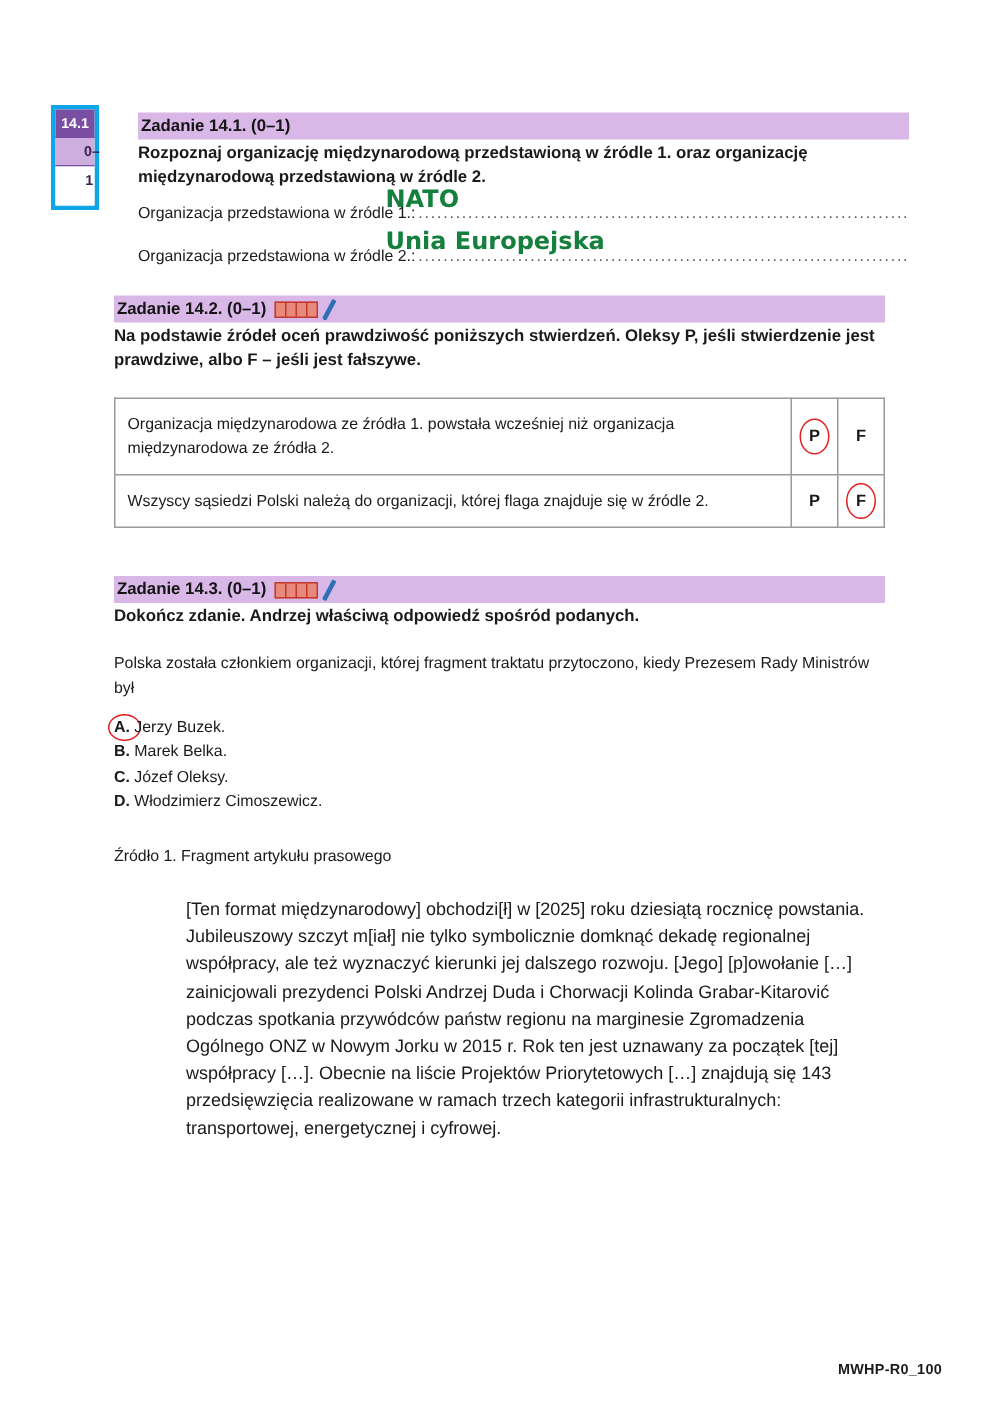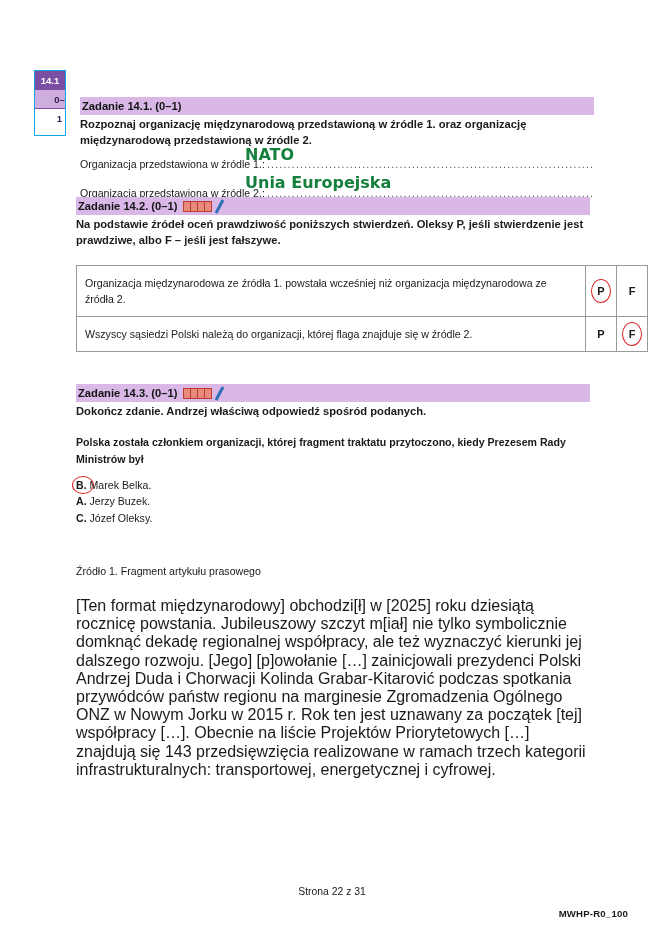--- a/index.html
+++ b/index.html
@@ -21,21 +21,21 @@
     width: 664px;
     height: 939px;
   }
 
   
   .score-box {
     position: absolute;
     left: 34px;
     top: 70px;
     width: 32px;
-    border: 1px solid #0ea5e9;
+    border: 3px solid #0ea5e9;
     box-sizing: border-box;
   }
   .score-cell {
     height: 19px;
     line-height: 19px;
     text-align: center;
     font-size: 9.5px;
     font-weight: bold;
     box-sizing: border-box;
   }
@@ -116,21 +116,20 @@
 
   .instruction {
     font-size: 11.2px;
     font-weight: bold;
     line-height: 15.5px;
     margin-top: 2px;
   }
   .body-text {
     font-size: 10.6px;
     line-height: 17.5px;
-    font-weight: bold;
   }
 
   
   .answer-line {
     display: flex;
     align-items: flex-end;
     font-size: 10.6px;
     position: relative;
   }
   .answer-line .lead { white-space: nowrap; }
@@ -149,21 +148,21 @@
     font-weight: bold;
     font-size: 16px;
     font-family: "DejaVu Sans", sans-serif;
     white-space: nowrap;
     text-align: center;
   }
 
   
   .pf-table {
     border-collapse: collapse;
-    width: 572px;
+    width: 514px;
     font-size: 10.6px;
   }
   .pf-table td {
     border: 1px solid #9a9a9a;
     padding: 9px 8px;
     line-height: 16px;
     vertical-align: middle;
   }
   .pf-table td.opt {
     width: 26px;
@@ -207,23 +206,24 @@
     border: 1.6px solid #e02020;
     border-radius: 50%;
     box-sizing: border-box;
   }
 
   .source-label {
     font-size: 10.6px;
     line-height: 17px;
   }
   .source-text {
-    font-size: 16px;
+    font-size: 12px;
     line-height: 18.2px;
     text-align: left;
+    margin-left: 48px;
   }
   .attribution {
     font-size: 9.4px;
     font-style: italic;
     text-align: right;
     line-height: 14px;
     padding-right: 2px;
   }
   .attribution .plain { font-style: normal; }
 
@@ -252,21 +252,21 @@
 <div class="page">
 
   <div class="score-box">
     <div class="score-cell head">14.1</div>
     <div class="score-cell range">0–1</div>
     <div class="score-cell blank"></div>
   </div>
 
   <div class="content">
 
-    <div style="position:absolute; left:4px; top:75px; width:514px;margin-top:22px;">
+    <div style="position:absolute; left:16px; top:75px; width:514px;">
       <div class="task-bar">
         <span class="label">Zadanie 14.1. (0–1)</span>
       </div>
       <div class="instruction">Rozpoznaj organizację międzynarodową przedstawioną w źródle 1. oraz organizację międzynarodową przedstawioną w źródle 2.</div>
 
       <div style="position:relative; margin-top:10px;">
         <div class="handwriting" style="left:165px; top:-13px;">NATO</div>
         <div class="answer-line">
           <span class="lead">Organizacja przedstawiona w źródle 1.:</span>
           <span class="dots">...................................................................................................</span>
@@ -336,37 +336,40 @@
           <span class="pen"></span>
         </span>
       </div>
       <div class="instruction">Dokończ zdanie. Andrzej właściwą odpowiedź spośród podanych.</div>
 
       <div class="body-text" style="margin-top:14px;">Polska została członkiem organizacji, której fragment traktatu przytoczono, kiedy Prezesem Rady Ministrów był</div>
 
       <div style="margin-top:8px; position:relative;">
         <div class="circle-a"></div>
         <div class="choice">
+          <b>A.</b>
+          <span>Jerzy Buzek.</span>
+        </div>
+        <div class="choice">
           <b>B.</b>
           <span>Marek Belka.</span>
-        </div>
-        <div class="choice">
-          <b>A.</b>
-          <span>Jerzy Buzek.</span>
         </div>
         <div class="choice">
           <b>C.</b>
           <span>Józef Oleksy.</span>
         </div>
+        <div class="choice">
+          <b>D.</b>
+          <span>Włodzimierz Cimoszewicz.</span>
+        </div>
       </div>
     </div>
 
     <div style="position:absolute; left:0; top:545px; width:514px;">
       <div class="source-label" style="margin-top:18px;">Źródło 1. Fragment artykułu prasowego</div>
       <div class="source-text" style="margin-top:17px;">[Ten format międzynarodowy] obchodzi[ł] w [2025] roku dziesiątą rocznicę powstania. Jubileuszowy szczyt m[iał] nie tylko symbolicznie domknąć dekadę regionalnej współpracy, ale też wyznaczyć kierunki jej dalszego rozwoju. [Jego] [p]owołanie […] zainicjowali prezydenci Polski Andrzej Duda i Chorwacji Kolinda Grabar-Kitarović podczas spotkania przywódców państw regionu na marginesie Zgromadzenia Ogólnego ONZ w Nowym Jorku w 2015 r. Rok ten jest uznawany za początek [tej] współpracy […]. Obecnie na liście Projektów Priorytetowych […] znajdują się 143 przedsięwzięcia realizowane w ramach trzech kategorii infrastrukturalnych: transportowej, energetycznej i cyfrowej.</div>
     </div>
 
   </div>
 
-  <div class="footer-page">Strona 22 z 31</div>
   <div class="footer-code">MWHP-R0_100</div>
 
 </div>
 
 </body></html>

